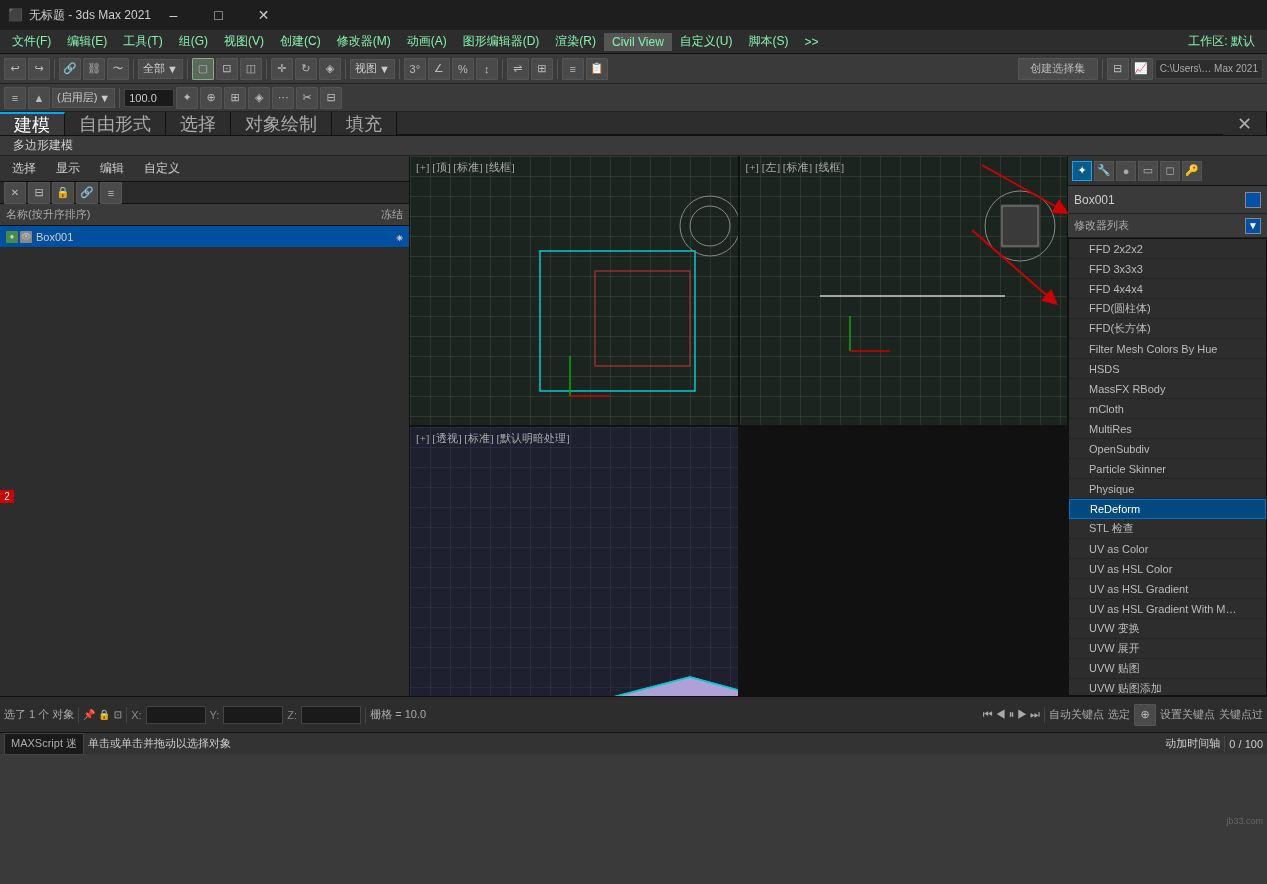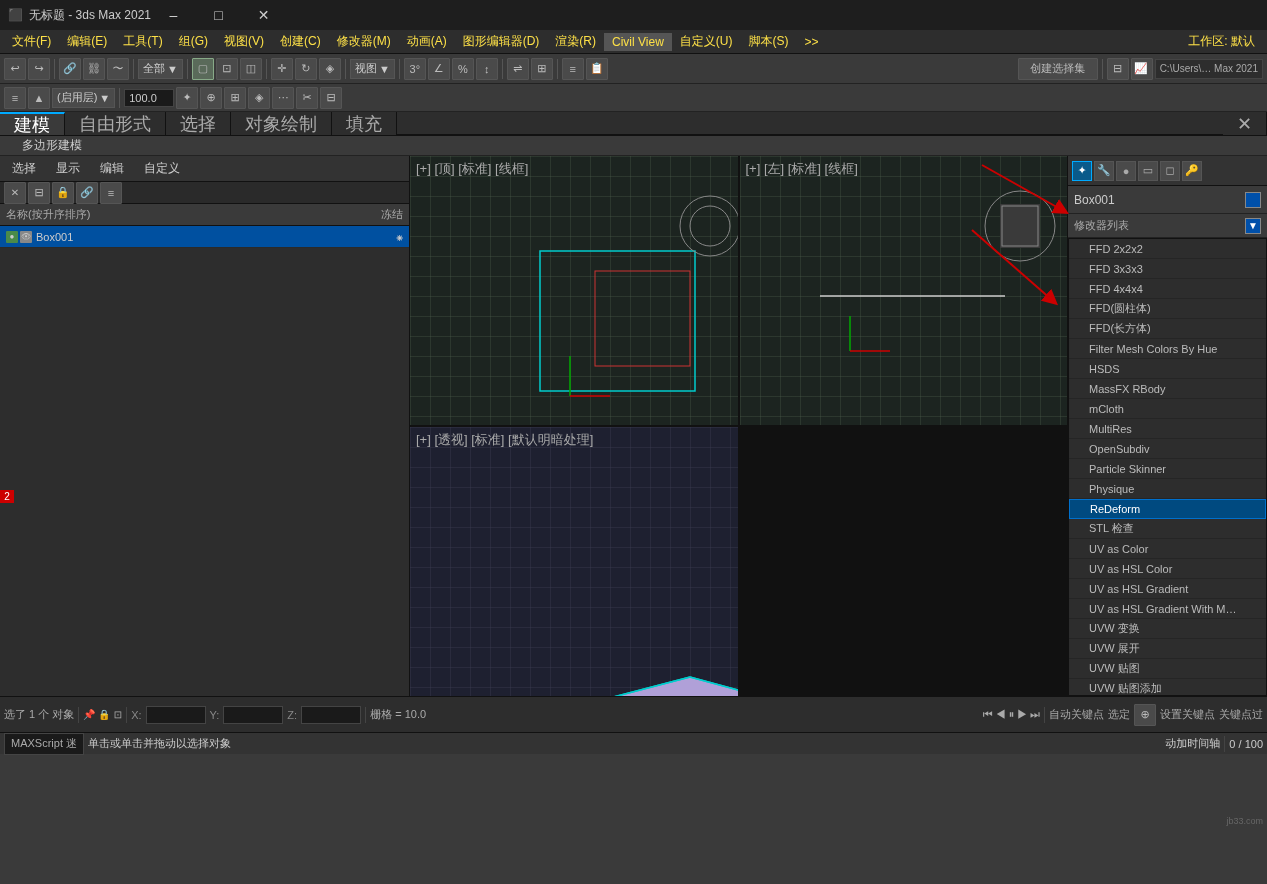--- a/index.html
+++ b/index.html
@@ -35,21 +35,21 @@
     }
 
     
     #menubar {
       height: 24px;
       background: #2d2d2d;
       display: flex;
       align-items: center;
       padding: 0 4px;
       border-bottom: 1px solid #111;
-      color: #fde047;
+      color: #86efac;
       font-size: 12px;
     }
     .menu-item {
       padding: 2px 8px;
       cursor: pointer;
       white-space: nowrap;
     }
     .menu-item.active { background: #555; }
 
     
@@ -117,21 +117,21 @@
       background: #3a3a3a;
       color: #fff;
       border-top: 2px solid #0af;
     }
 
     
     #sublabel {
       height: 20px;
       background: #3a3a3a;
       display: flex; align-items: center;
-      padding: 0 22px;
+      padding: 0 13px;
       font-size: 12px;
       color: #ccc;
       border-bottom: 1px solid #222;
     }
 
     
     #main {
       display: flex;
       height: calc(884px - 30px - 24px - 30px - 28px - 24px - 20px - 36px - 32px - 22px);
     }
@@ -193,23 +193,24 @@
     .obj-freeze { width: 50px; text-align: right; }
     .viewport {
       background: #1e2a1e;
       position: relative;
       overflow: hidden;
     }
     .viewport-label {
       position: absolute;
       top: 4px; left: 6px;
       color: #aaa;
-      font-size: 13px;
+      font-size: 11px;
       z-index: 2;
       pointer-events: none;
+      font-family: Liberation Serif, serif;
     }
     .viewport-grid {
       position: absolute;
       inset: 0;
       background-image:
         linear-gradient(rgba(80,100,80,0.3) 1px, transparent 1px),
         linear-gradient(90deg, rgba(80,100,80,0.3) 1px, transparent 1px);
       background-size: 20px 20px;
     }
 

